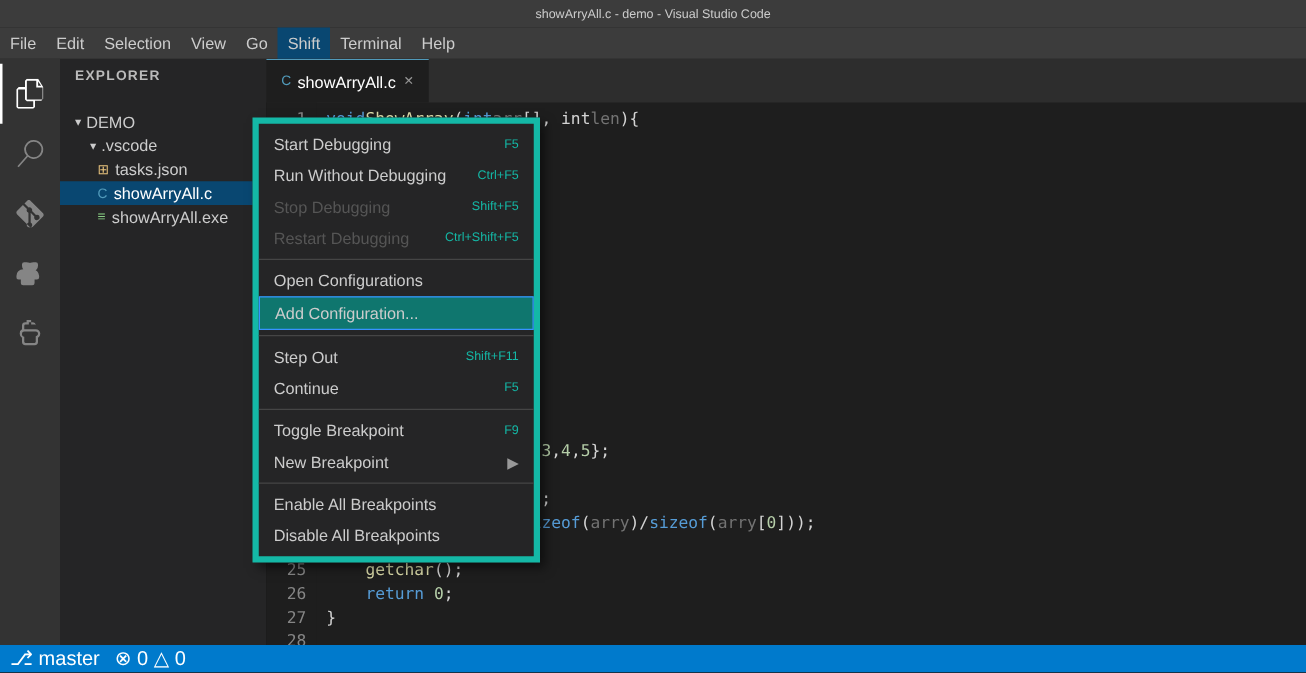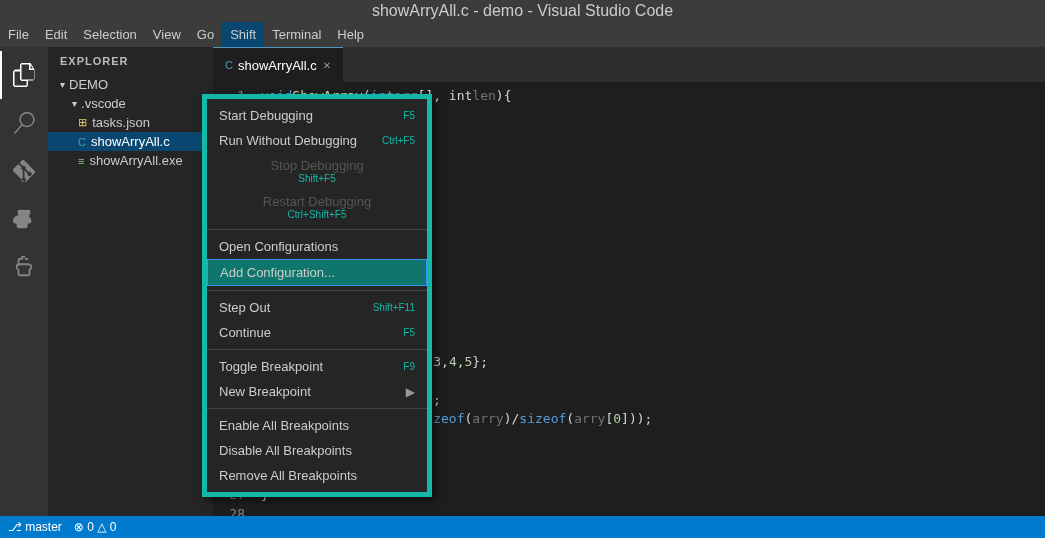--- a/index.html
+++ b/index.html
@@ -15,21 +15,21 @@
       flex-direction: column;
     }
 
     
     #titlebar {
       height: 22px;
       background: #3c3c3c;
       display: flex;
       align-items: center;
       justify-content: center;
-      font-size: 16px;
+      font-size: 10px;
       color: #cccccc;
       position: relative;
       flex-shrink: 0;
     }
 
     
     #menubar {
       height: 25px;
       background: #3c3c3c;
       display: flex;
@@ -82,20 +82,21 @@
     .activity-icon.active { color: #ffffff; border-left: 2px solid #ffffff; }
 
     
     #sidebar {
       width: 165px;
       background: #252526;
       flex-shrink: 0;
       overflow: hidden;
       display: flex;
       flex-direction: column;
+      gap: 13px;
     }
     #sidebar-title {
       padding: 8px 12px;
       font-size: 11px;
       font-weight: 700;
       letter-spacing: 1px;
       color: #bbbbbb;
       text-transform: uppercase;
     }
     .explorer-section {
@@ -214,42 +215,42 @@
     .menu-section:last-child { border-bottom: none; }
     .dropdown-item {
       display: flex;
       align-items: center;
       justify-content: space-between;
       padding: 5px 12px;
       cursor: pointer;
       font-size: 13px;
       color: #cccccc;
     }
-    .dropdown-item.disabled { color: #555555; cursor: default; flex-direction: column; }
+    .dropdown-item.disabled { color: #555555; cursor: default; }
     .dropdown-item.highlighted {
       background: #0f766e;
       border: 1px solid #3794ff;
     }
     .shortcut {
       color: #14b8a6;
       font-size: 10px;
     }
     .submenu-arrow {
       color: #999999;
       font-size: 12px;
     }
 
     
     #status-bar {
       height: 22px;
       background: #007acc;
       display: flex;
       align-items: center;
       padding: 0 8px;
-      font-size: 12px;
+      font-size: 16px;
       color: #ffffff;
       flex-shrink: 0;
     }
   </style>
 </head>
 <body>
 
 <div id="titlebar">
   <span>showArryAll.c - demo - Visual Studio Code</span>
 </div>
@@ -424,23 +425,20 @@
       </div>
     </div>
 
     <div class="menu-section">
       <div class="dropdown-item">
         <span>Enable All Breakpoints</span>
       </div>
       <div class="dropdown-item">
         <span>Disable All Breakpoints</span>
       </div>
-      <div class="dropdown-item">
-        <span>Remove All Breakpoints</span>
-      </div>
     </div>
 
   </div>
 
 </div>
 
 <div id="status-bar">
   <span style="margin-right:12px">⎇ master</span>
   <span>⊗ 0 △ 0</span>
 </div>

